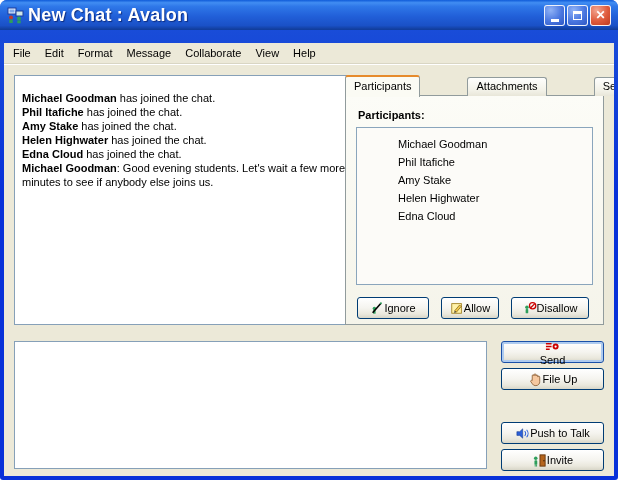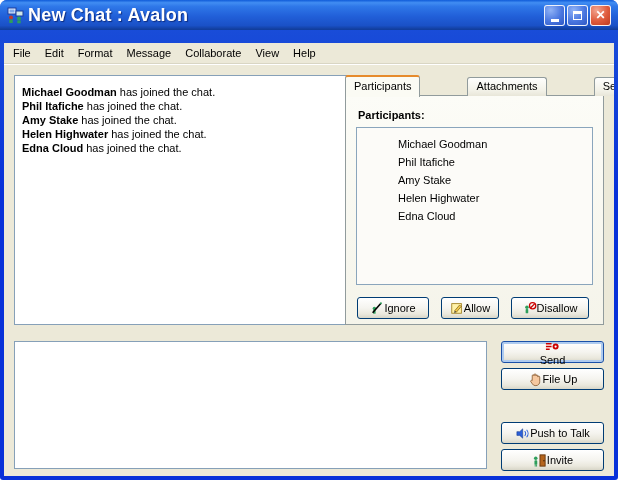--- a/index.html
+++ b/index.html
@@ -25,21 +25,21 @@
   .max-glyph { width:9px; height:9px; border:1px solid #fff; border-top-width:3px; }
   .close-glyph { color:#fff; font-size:12px; font-weight:bold; line-height:1; }
 
   .client { position:absolute; top:30px; left:4px; right:4px; bottom:4px; background:#ECE9D8; overflow:hidden;margin-top:13px; }
 
   .menubar { position:absolute; top:0; left:0; right:0; height:21px; display:flex; align-items:center;
     padding-left:2px; background:#ECE9D8; border-bottom:1px solid #D9D6C4; box-shadow:0 1px 0 #FFFFFF; }
   .menu-item { padding:3px 7px; cursor:default; }
 
   .chatlog { position:absolute; left:10px; top:32px; width:366px; height:250px;
-    background:#fff; border:1px solid #86A0B8; padding:9px 6px 6px 7px; line-height:14px; overflow:hidden; }
+    background:#fff; border:1px solid #86A0B8; padding:15px 6px 6px 7px; line-height:14px; overflow:hidden; }
   .msg b { font-weight:bold; }
 
   .tabctl { position:absolute; left:341px; top:32px; width:259px; height:250px; }
   .tabstrip { position:absolute; top:0; left:0; height:21px; display:flex; z-index:2;gap:45px; }
   .tab { height:19px; margin-top:2px; margin-right:2px; padding:2px 8px 0 8px;
     background:linear-gradient(180deg,#FEFEFD 0%,#F2F1E7 70%,#E8E6D9 100%);
     border:1px solid #919B9C; border-bottom:none; border-radius:3px 3px 0 0; cursor:default; }
   .tab.active { height:22px; margin-top:0; padding-top:3px; background:#FBFBF4;
     border-top:2px solid #E68B2C; position:relative; z-index:3; }
   .tabpage { position:absolute; top:20px; left:0; right:0; bottom:0;
@@ -109,20 +109,21 @@
       <span class="menu-item">View</span>
       <span class="menu-item">Help</span>
     </div>
 
     <div class="chatlog">
       <div class="msg"><b>Michael Goodman</b><span> has joined the chat.</span></div>
       <div class="msg"><b>Phil Itafiche</b><span> has joined the chat.</span></div>
       <div class="msg"><b>Amy Stake</b><span> has joined the chat.</span></div>
       <div class="msg"><b>Helen Highwater</b><span> has joined the chat.</span></div>
       <div class="msg"><b>Edna Cloud</b><span> has joined the chat.</span></div>
+      <div class="msg"><b>Michael Goodman</b><span>: Good evening students. Let's wait a few more minutes to see if anybody else joins us.</span></div>
     </div>
 
     <div class="tabctl">
       <div class="tabstrip">
         <div class="tab active"><span>Participants</span></div>
         <div class="tab"><span>Attachments</span></div>
         <div class="tab"><span>Setup</span></div>
       </div>
       <div class="tabpage">
         <div class="plabel">Participants:</div>

